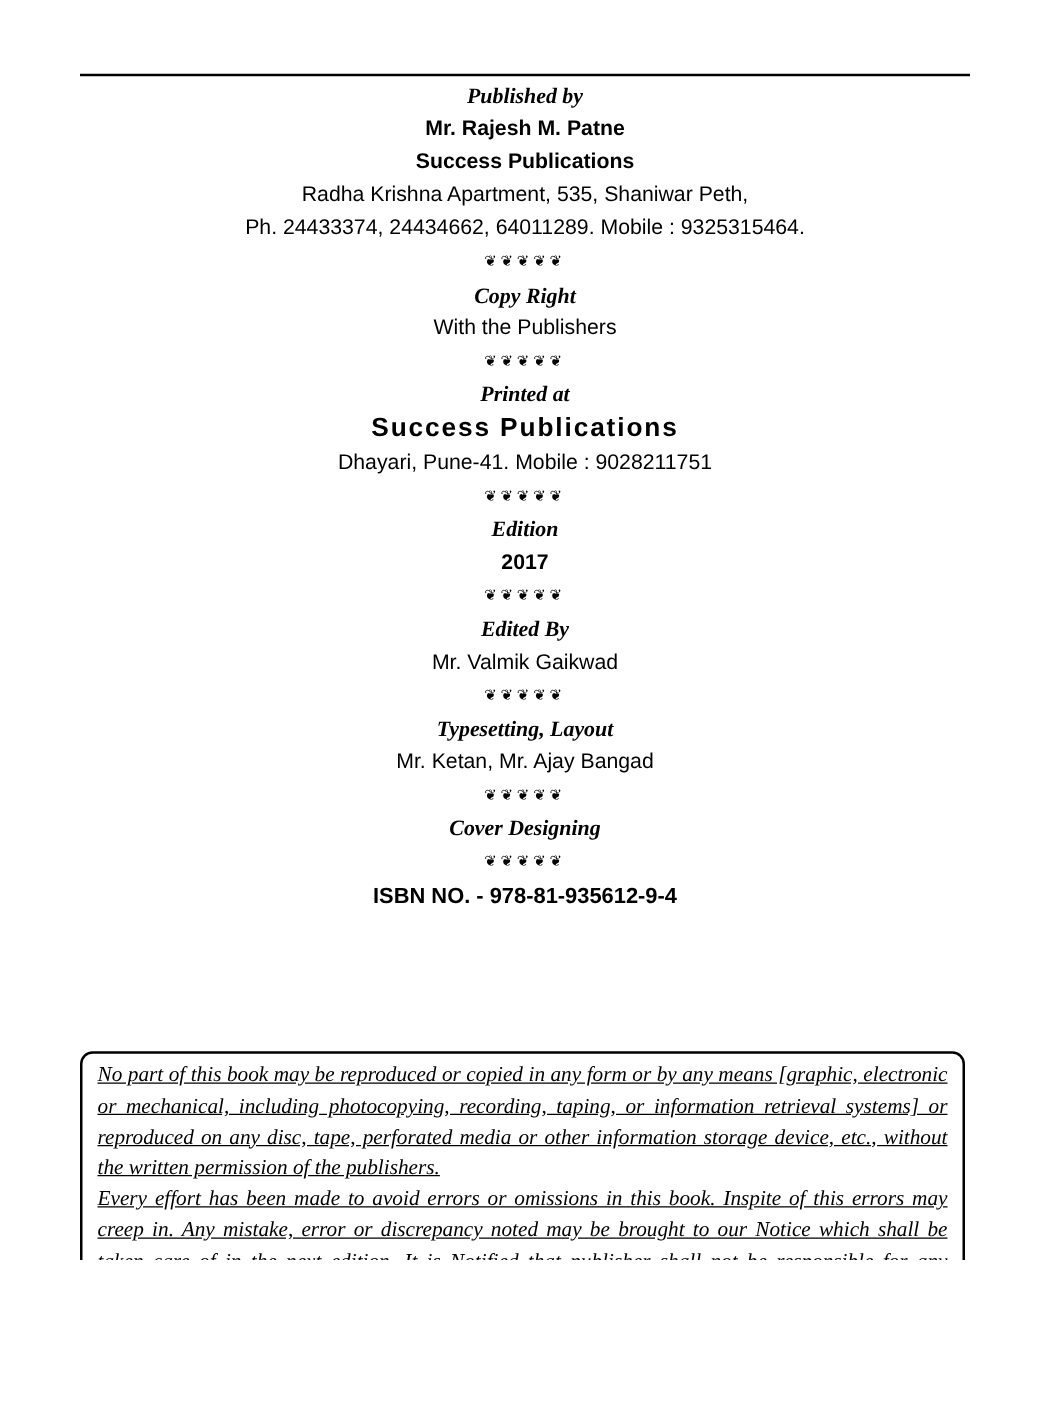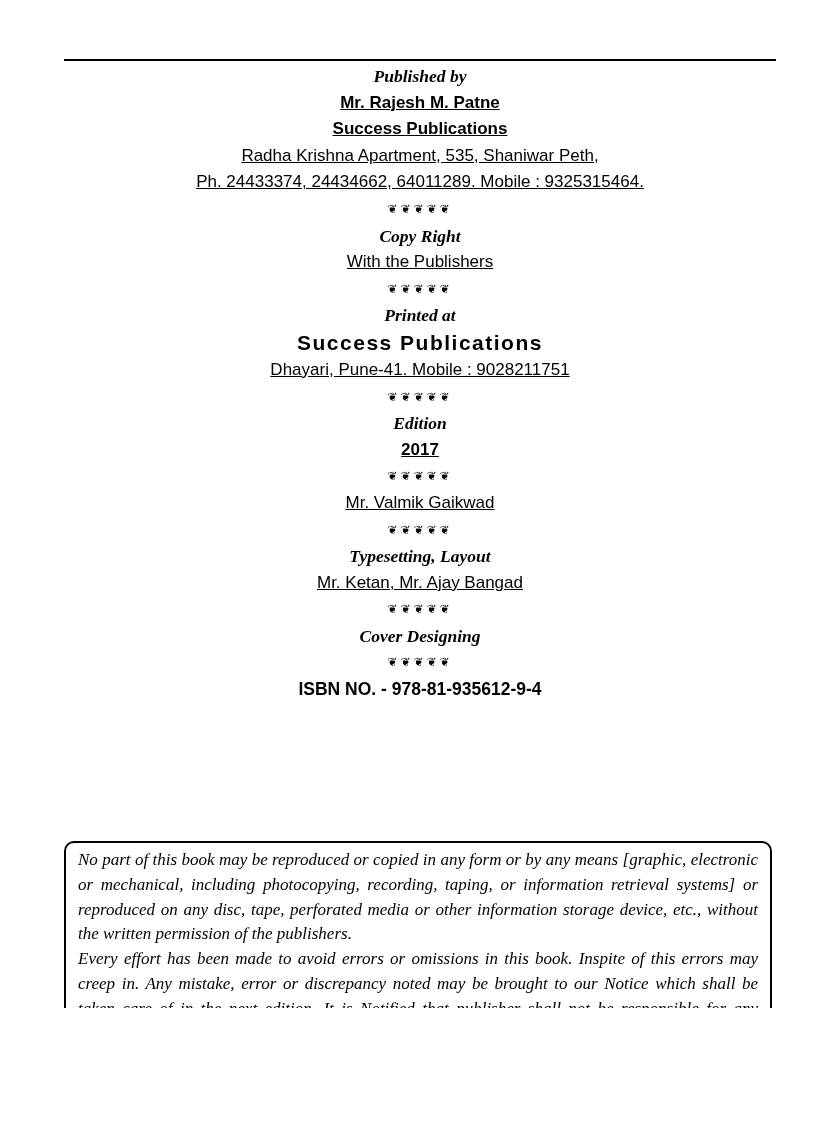--- a/index.html
+++ b/index.html
@@ -26,21 +26,21 @@
     width: 710px;
     text-align: center;
   }
   .heading {
     font-family: "Liberation Serif", "DejaVu Serif", serif;
     font-style: italic;
     font-weight: bold;
     font-size: 17.5px;
     line-height: 26.6px;
   }
-  .line { font-size: 17px; line-height: 26.6px; text-decoration: underline; }
+  .line { font-size: 17px; line-height: 26.6px; }
   .bold { font-weight: bold; }
   .org-big {
     font-size: 21px;
     font-weight: bold;
     letter-spacing: 1.5px;
     line-height: 28px;
   }
   .ornament {
     font-family: "DejaVu Sans", sans-serif;
     font-size: 12px;
@@ -54,20 +54,21 @@
     left: 64px;
     width: 680px;
     border: 2.5px solid #000;
     border-radius: 10px;
     padding: 5px 12px 5px;
     font-family: "Liberation Serif", "DejaVu Serif", serif;
     font-style: italic;
     font-size: 17px;
     line-height: 24.8px;
     text-align: justify;
+    text-decoration: underline;
   }
   .notice-box p { margin: 0; }
   .footer-rule {
     position: absolute;
     top: 1085px;
     left: 64px;
     width: 352px;
     border-top: 2px solid #000;
   }
   .footer-page {
@@ -106,20 +107,21 @@
     <div class="org-big">Success Publications</div>
     <div class="line">Dhayari, Pune-41.  Mobile : 9028211751</div>
 
     <div class="ornament">❦❦❦❦❦</div>
 
     <div class="heading">Edition</div>
     <div class="line bold">2017</div>
 
     <div class="ornament">❦❦❦❦❦</div>
 
+    <div class="heading">Edited By</div>
     <div class="line">Mr. Valmik Gaikwad</div>
 
     <div class="ornament">❦❦❦❦❦</div>
 
     <div class="heading">Typesetting, Layout</div>
     <div class="line">Mr. Ketan, Mr. Ajay Bangad</div>
 
     <div class="ornament">❦❦❦❦❦</div>
 
     <div class="heading">Cover Designing</div>

